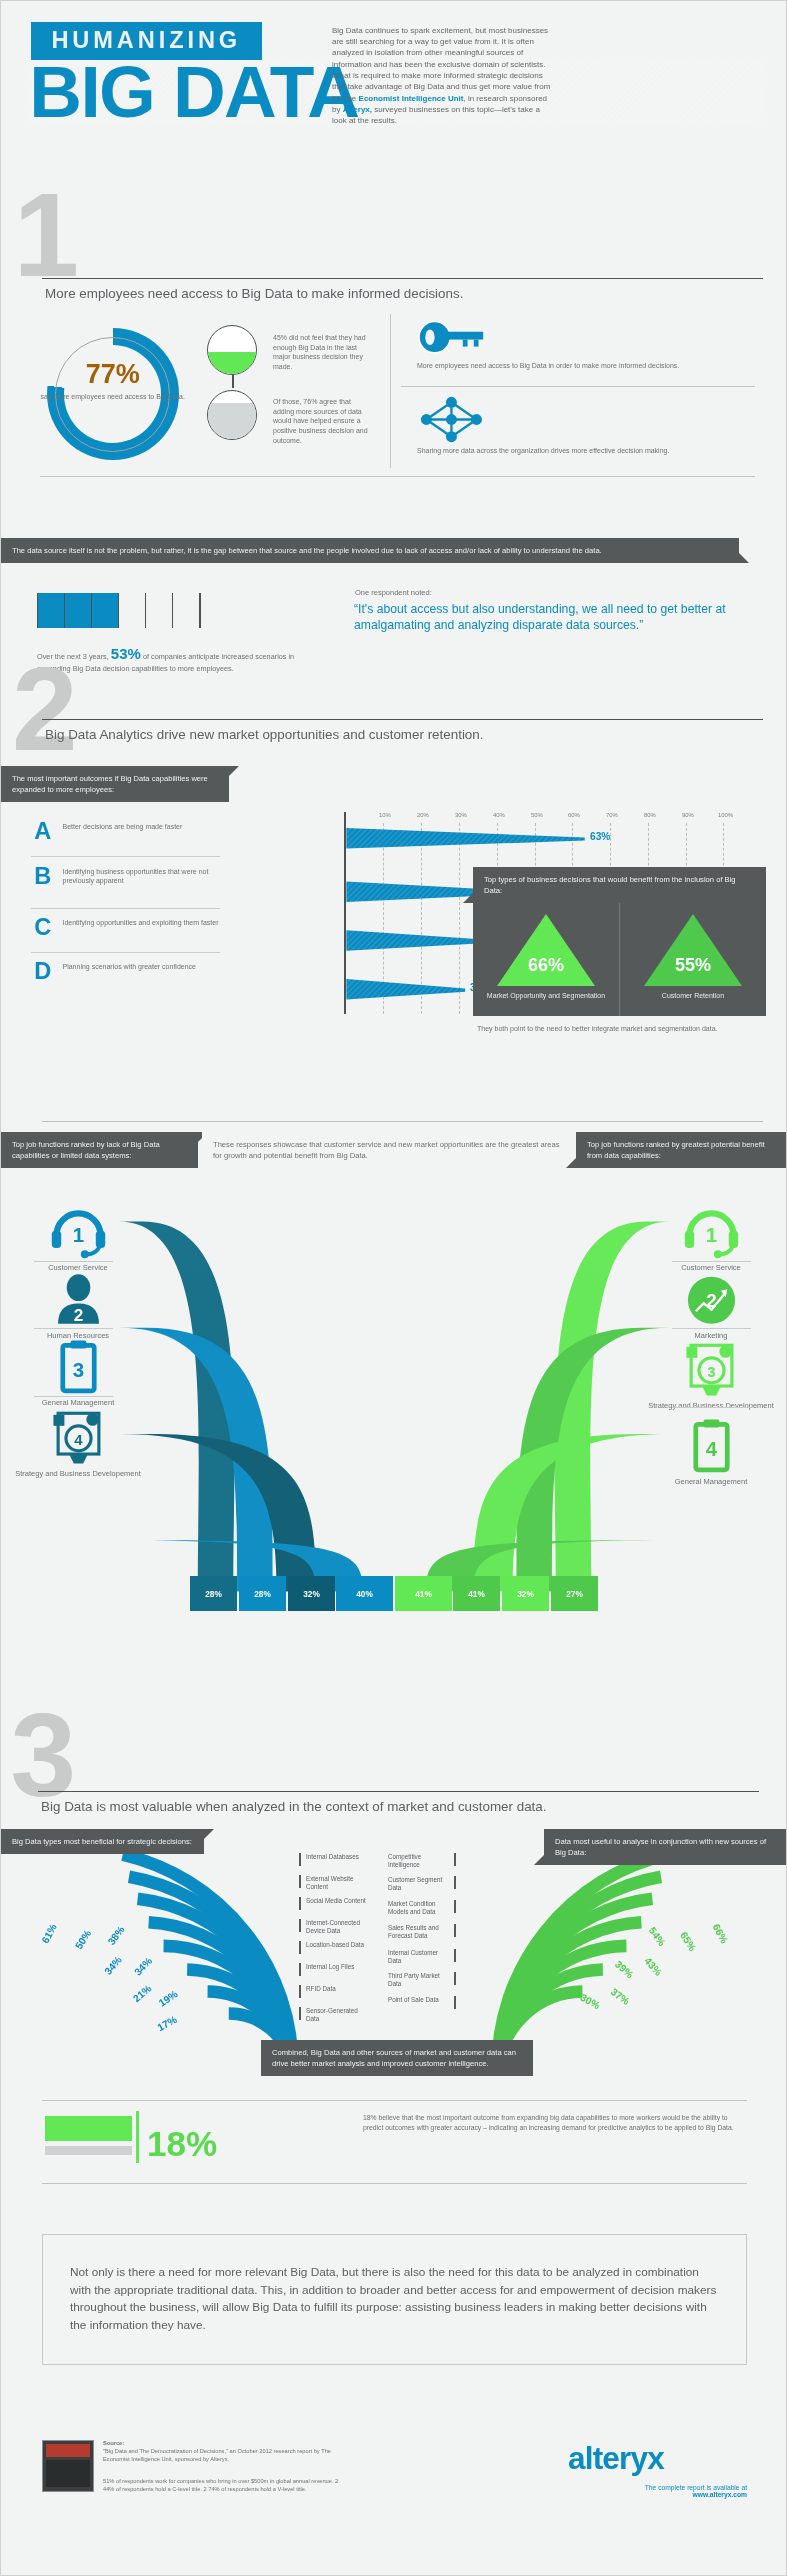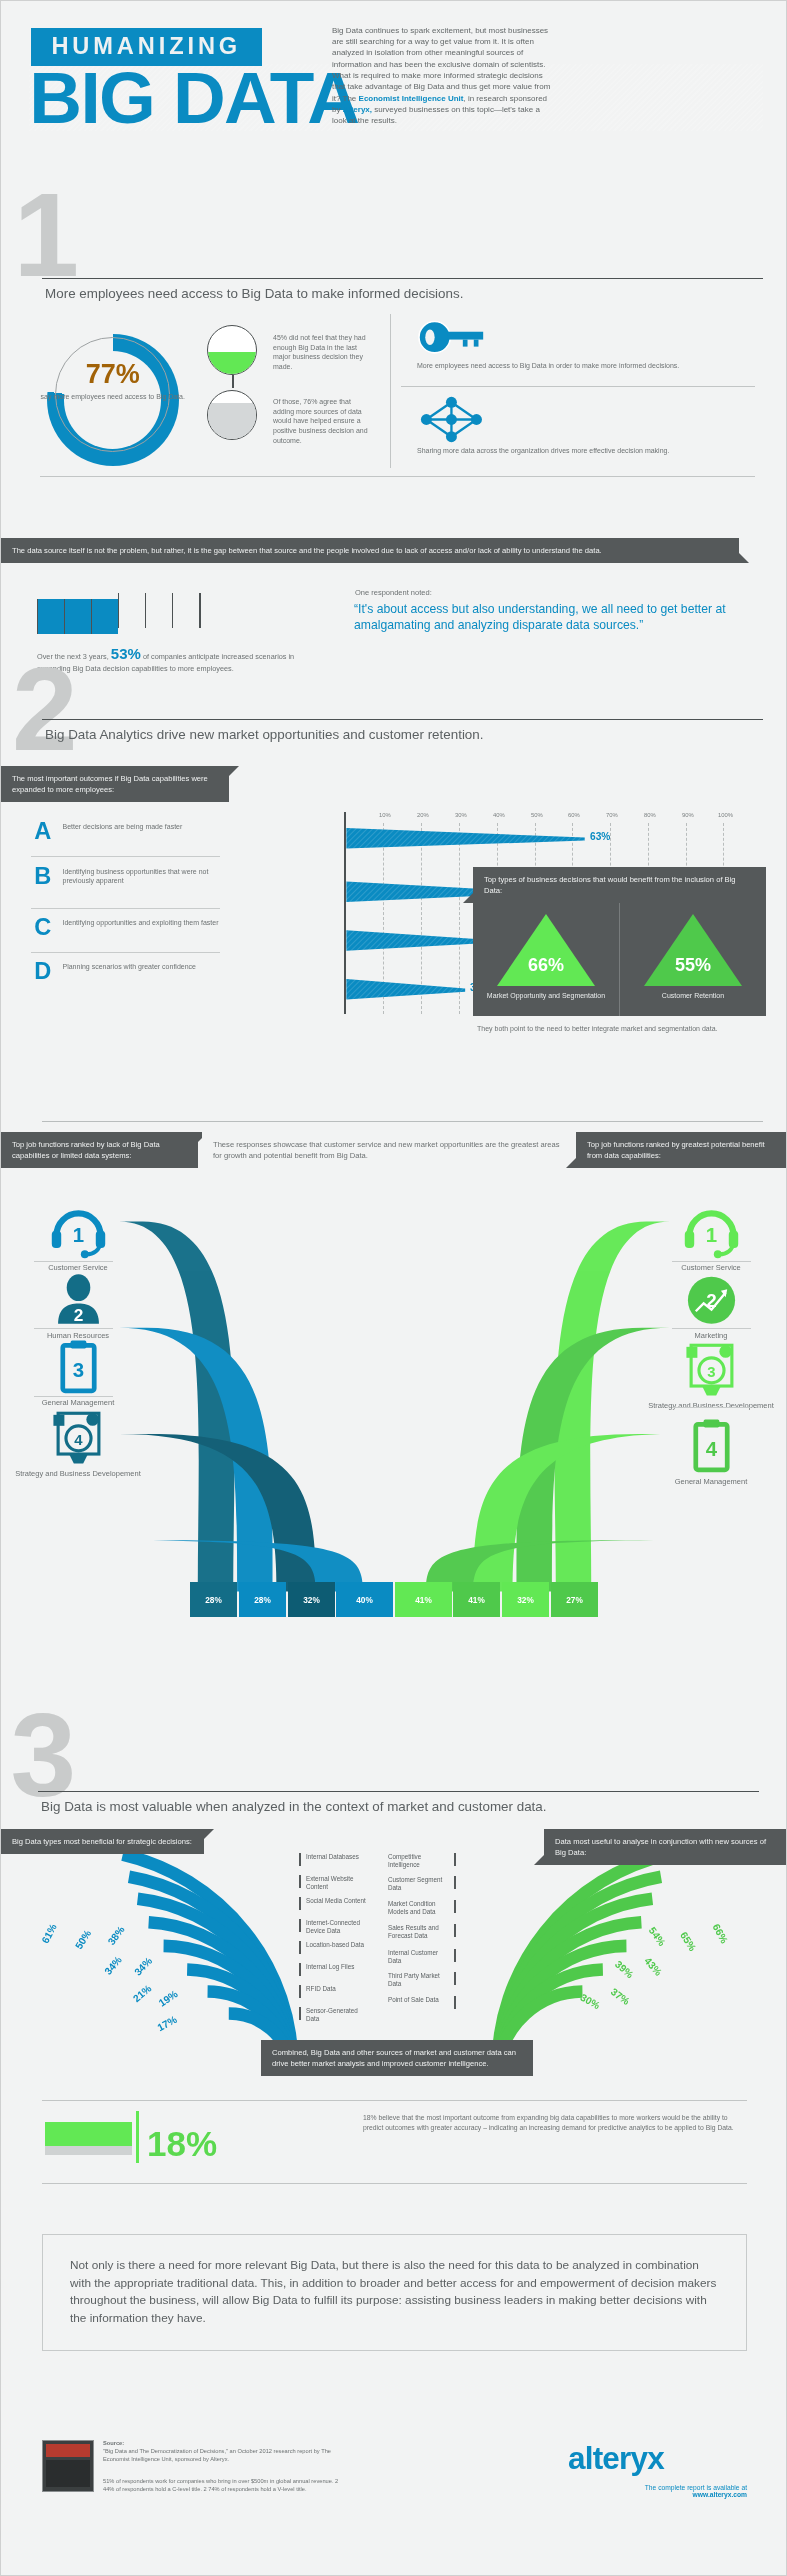--- a/index.html
+++ b/index.html
@@ -13,21 +13,20 @@
     width: 787px;
     height: 2576px;
     background: #f2f3f3;
     border: 0.8px solid #cfd0d0;
     overflow: hidden;
   }
   .hatch {
     background-image: repeating-linear-gradient(135deg,
       rgba(255,255,255,0.14) 0px, rgba(255,255,255,0.14) 1.6px,
       rgba(0,0,0,0) 1.6px, rgba(0,0,0,0) 3.9px);
-    margin-top: 6px;
   }
   .hatch-lt {
     background-image: repeating-linear-gradient(135deg,
       rgba(0,0,0,0.05) 0px, rgba(0,0,0,0.05) 0.8px,
       rgba(0,0,0,0) 0.8px, rgba(0,0,0,0) 3.9px);
   }
 
   
   .hdr { position:absolute; left:22px; top:20.5px; width:740px; }
   .hdr-title-box {
@@ -172,21 +171,21 @@
     position:absolute; font-size:10.2px; font-weight:bold; color:#0a8bc2;
   }
   .arc-pct.green { color:#4fc94b; }
 
   
   .pct18 { position:absolute; font-size:35px; font-weight:bold; color:#5bd94f;margin-top:8px; }
 
   
   .concl {
     position:absolute; border:0.8px solid #c7caca; background:#f2f3f3;
-    font-size:11.8px; line-height:1.5; color:#5c6163; padding:22px 27px;
+    font-size:11.8px; line-height:1.5; color:#5c6163; padding:29px 27px;
   }
 
   
   .foot-src { position:absolute; font-size:5.7px; line-height:1.4; color:#6d7273; }
   .logo-alteryx {
     position:absolute; color:#0a8bc2; font-size:31.5px; font-weight:bold;
     letter-spacing:-0.8px;
   }
   .foot-link { position:absolute; font-size:6.7px; color:#0a8bc2; text-align:right; }
 </style>

